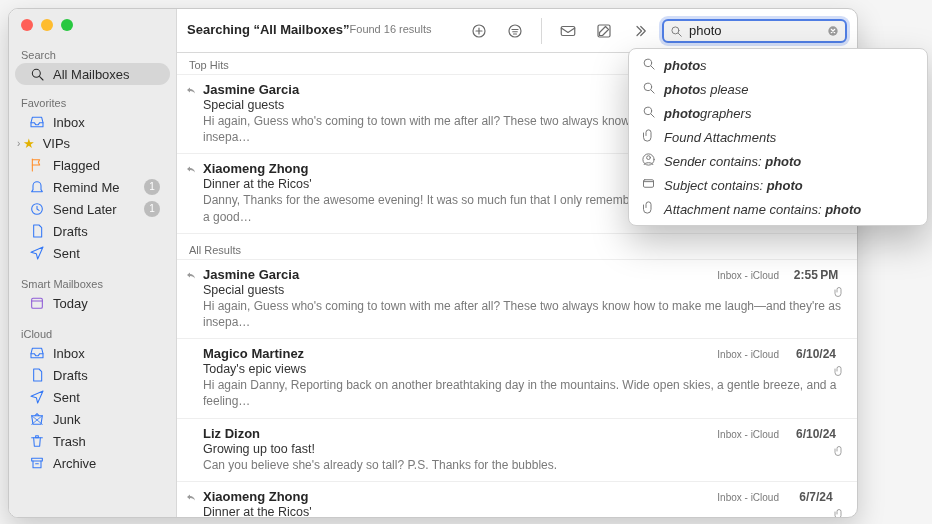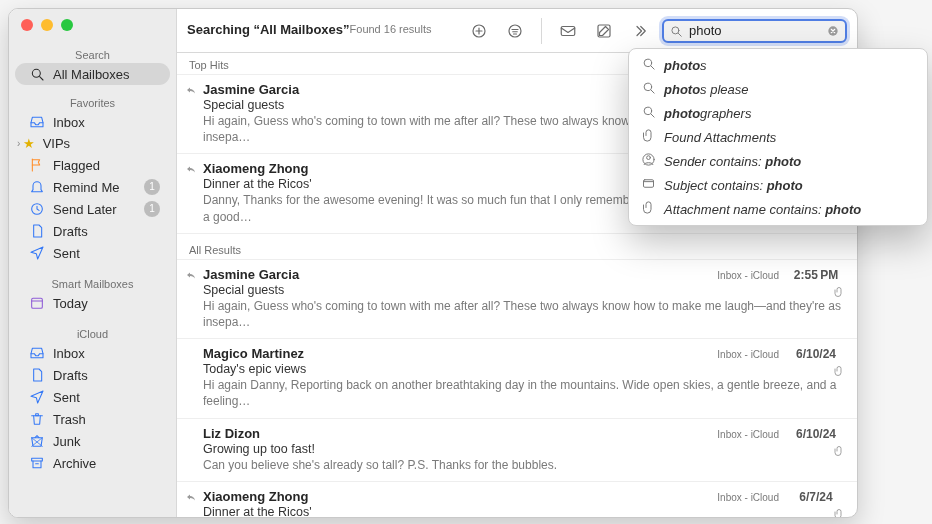--- a/index.html
+++ b/index.html
@@ -38,21 +38,21 @@
   .sidebar{
     width:168px;flex:0 0 168px;background:var(--sidebar-bg);
     border-right:1px solid var(--border);
     display:flex;flex-direction:column;overflow:auto;
   }
   .traffic{display:flex;gap:8px;padding:10px 12px 14px 12px;}
   .dot{width:12px;height:12px;border-radius:50%;}
   .dot.red{background:#ff5f57;}
   .dot.yellow{background:#febc2e;}
   .dot.green{background:#28c840;}
-  .sb-section{padding:4px 12px 2px 12px;font-size:11px;color:var(--section);font-weight:500;text-align:center;}
+  .sb-section{padding:4px 12px 2px 12px;font-size:11px;color:var(--section);font-weight:500;}
   .sb-item{
     display:flex;align-items:center;gap:8px;
     padding:3px 10px 3px 14px;margin:0 6px;border-radius:11px;
     font-size:13px;color:#2b2b2b;cursor:default;position:relative;
   }
   .sb-item .spacer{flex:1;}
   .sb-item.selected{background:var(--row-selected2);}
   .sb-item .count{
     background:var(--pill);color:#fff;font-size:10px;line-height:14px;
     min-width:16px;height:16px;border-radius:8px;display:inline-flex;align-items:center;justify-content:center;padding:0 4px;
@@ -211,34 +211,34 @@
       <span>Drafts</span>
     </div>
     <div class="sb-item">
       <svg class="ic-stroke" viewBox="0 0 24 24" style="color:#3478f6">
           <path d="M3 11l18-8-8 18-2-8z"></path>
         </svg>
       <span>Sent</span>
     </div>
     <div class="sb-item">
       <svg class="ic-stroke" viewBox="0 0 24 24" style="color:#3478f6">
-          <path d="M4 7h16"></path>
-          <path d="M7 7l1 13h8l1-13"></path>
-          <path d="M10 4h4v3h-4z"></path>
-        </svg>
-      <span>Trash</span>
-    </div>
-    <div class="sb-item">
-      <svg class="ic-stroke" viewBox="0 0 24 24" style="color:#3478f6">
           <path d="M4 7h16l-2 13H6z"></path>
           <path d="M9 7l3-3 3 3"></path>
           <path d="M7 12l10-0M7 16h10" stroke="#fff" stroke-width="0"></path>
           <path d="M4 7l16 13M20 7L4 20" stroke-width="1.2"></path>
         </svg>
       <span>Junk</span>
+    </div>
+    <div class="sb-item">
+      <svg class="ic-stroke" viewBox="0 0 24 24" style="color:#3478f6">
+          <path d="M4 7h16"></path>
+          <path d="M7 7l1 13h8l1-13"></path>
+          <path d="M10 4h4v3h-4z"></path>
+        </svg>
+      <span>Trash</span>
     </div>
     <div class="sb-item">
       <svg class="ic-stroke" viewBox="0 0 24 24" style="color:#3478f6">
           <rect x="4" y="5" width="16" height="4"></rect>
           <path d="M6 9v10h12V9"></path>
           <path d="M10 13h4"></path>
         </svg>
       <span>Archive</span>
     </div>
   </aside>

